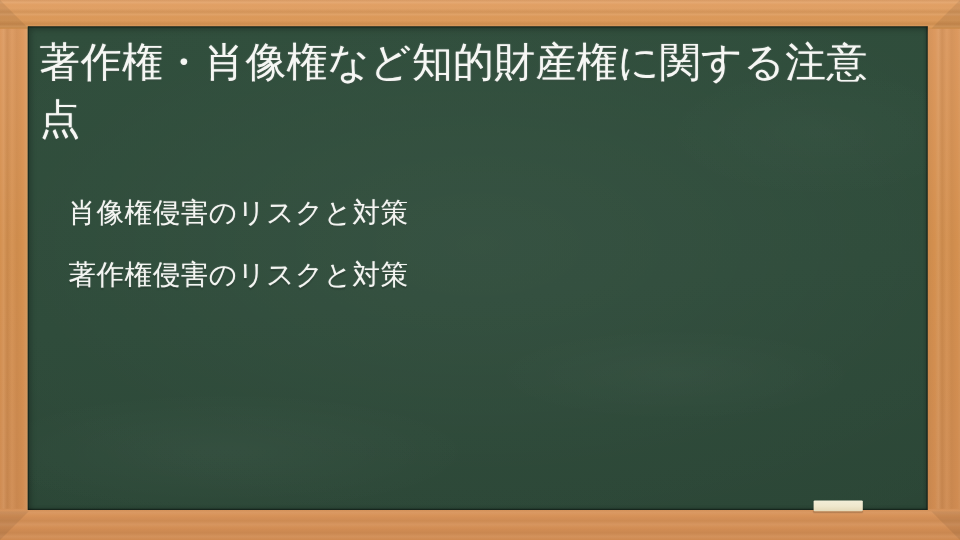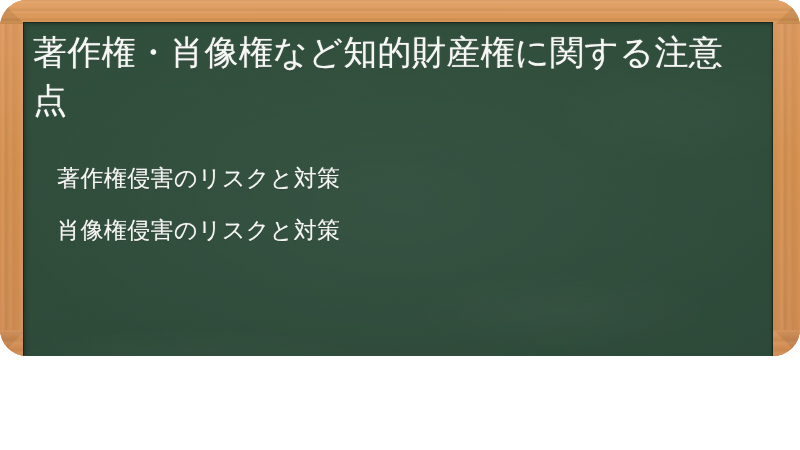--- a/index.html
+++ b/index.html
@@ -11,25 +11,24 @@
     width: 800px;
     height: 450px;
     overflow: hidden;
     font-family: "DejaVu Sans", "Liberation Sans", sans-serif;
   }
 
   
   #slide {
     position: relative;
     width: 800px;
-    height: 356px;
+    height: 450px;
     box-sizing: border-box;
     overflow: hidden;
     background: #d08e57;
-    border-radius: 27px;
   }
 
   .frame-wood {
     position: absolute;
     inset: 0;
     background:
       
       repeating-linear-gradient(
         90deg,
         rgba(255,255,255,0.00) 0px,
@@ -172,20 +171,20 @@
   <div class="miter tr"></div>
   <div class="miter bl"></div>
   <div class="miter br"></div>
 
   <div id="board">
     <div class="board-dust"></div>
 
     <div id="title">著作権・肖像権など知的財産権に関する注意点</div>
 
     <div id="bullets">
+      <div class="bullet-line">肖像権侵害のリスクと対策</div>
       <div class="bullet-line">著作権侵害のリスクと対策</div>
-      <div class="bullet-line">肖像権侵害のリスクと対策</div>
     </div>
   </div>
 
   <div id="chalk-stick"></div>
 
 </div>
 
 </body></html>

